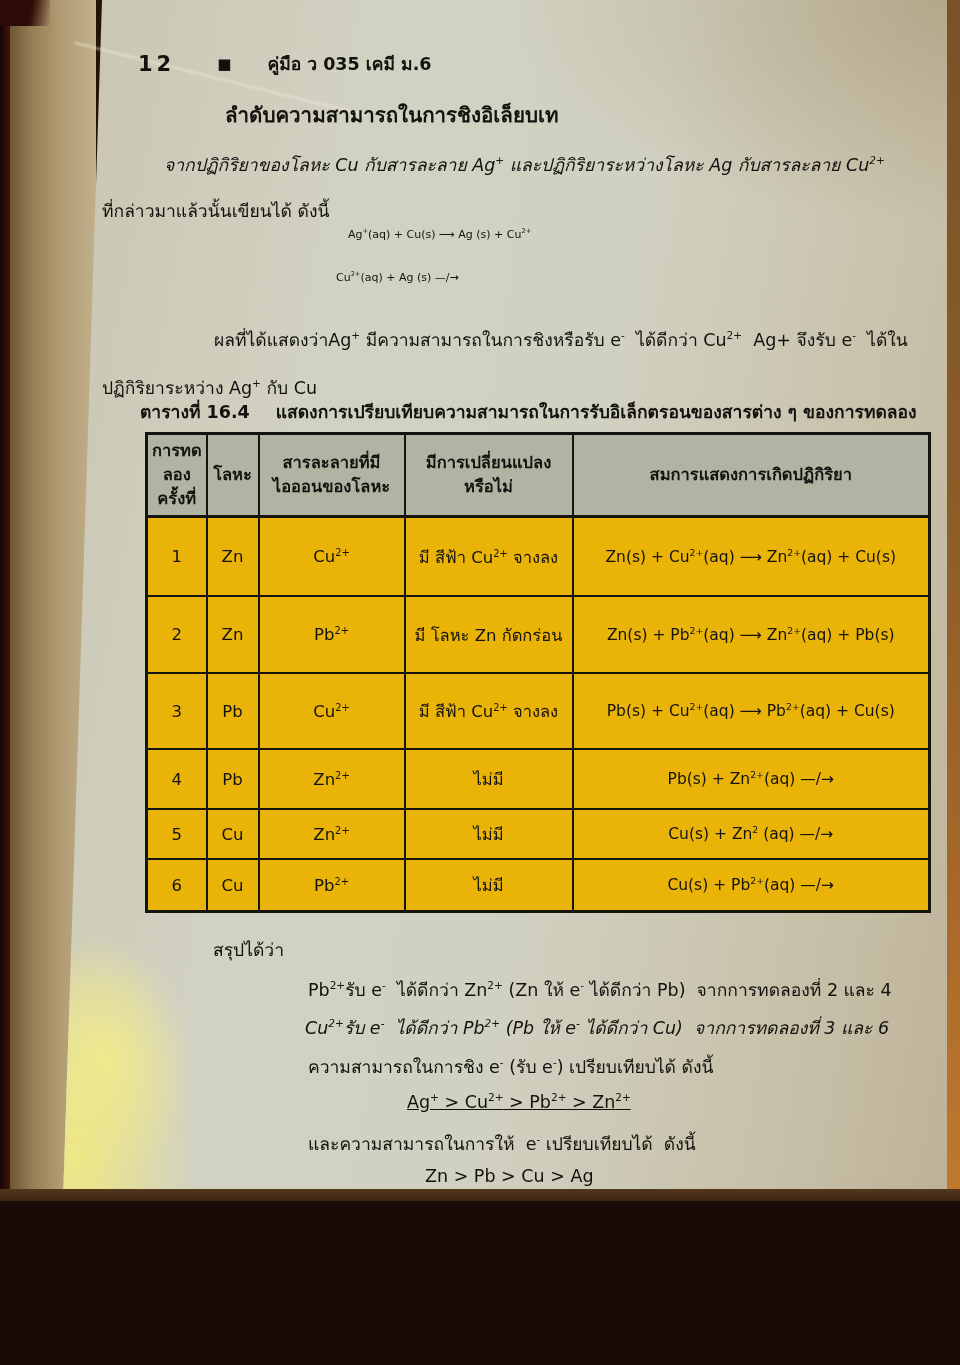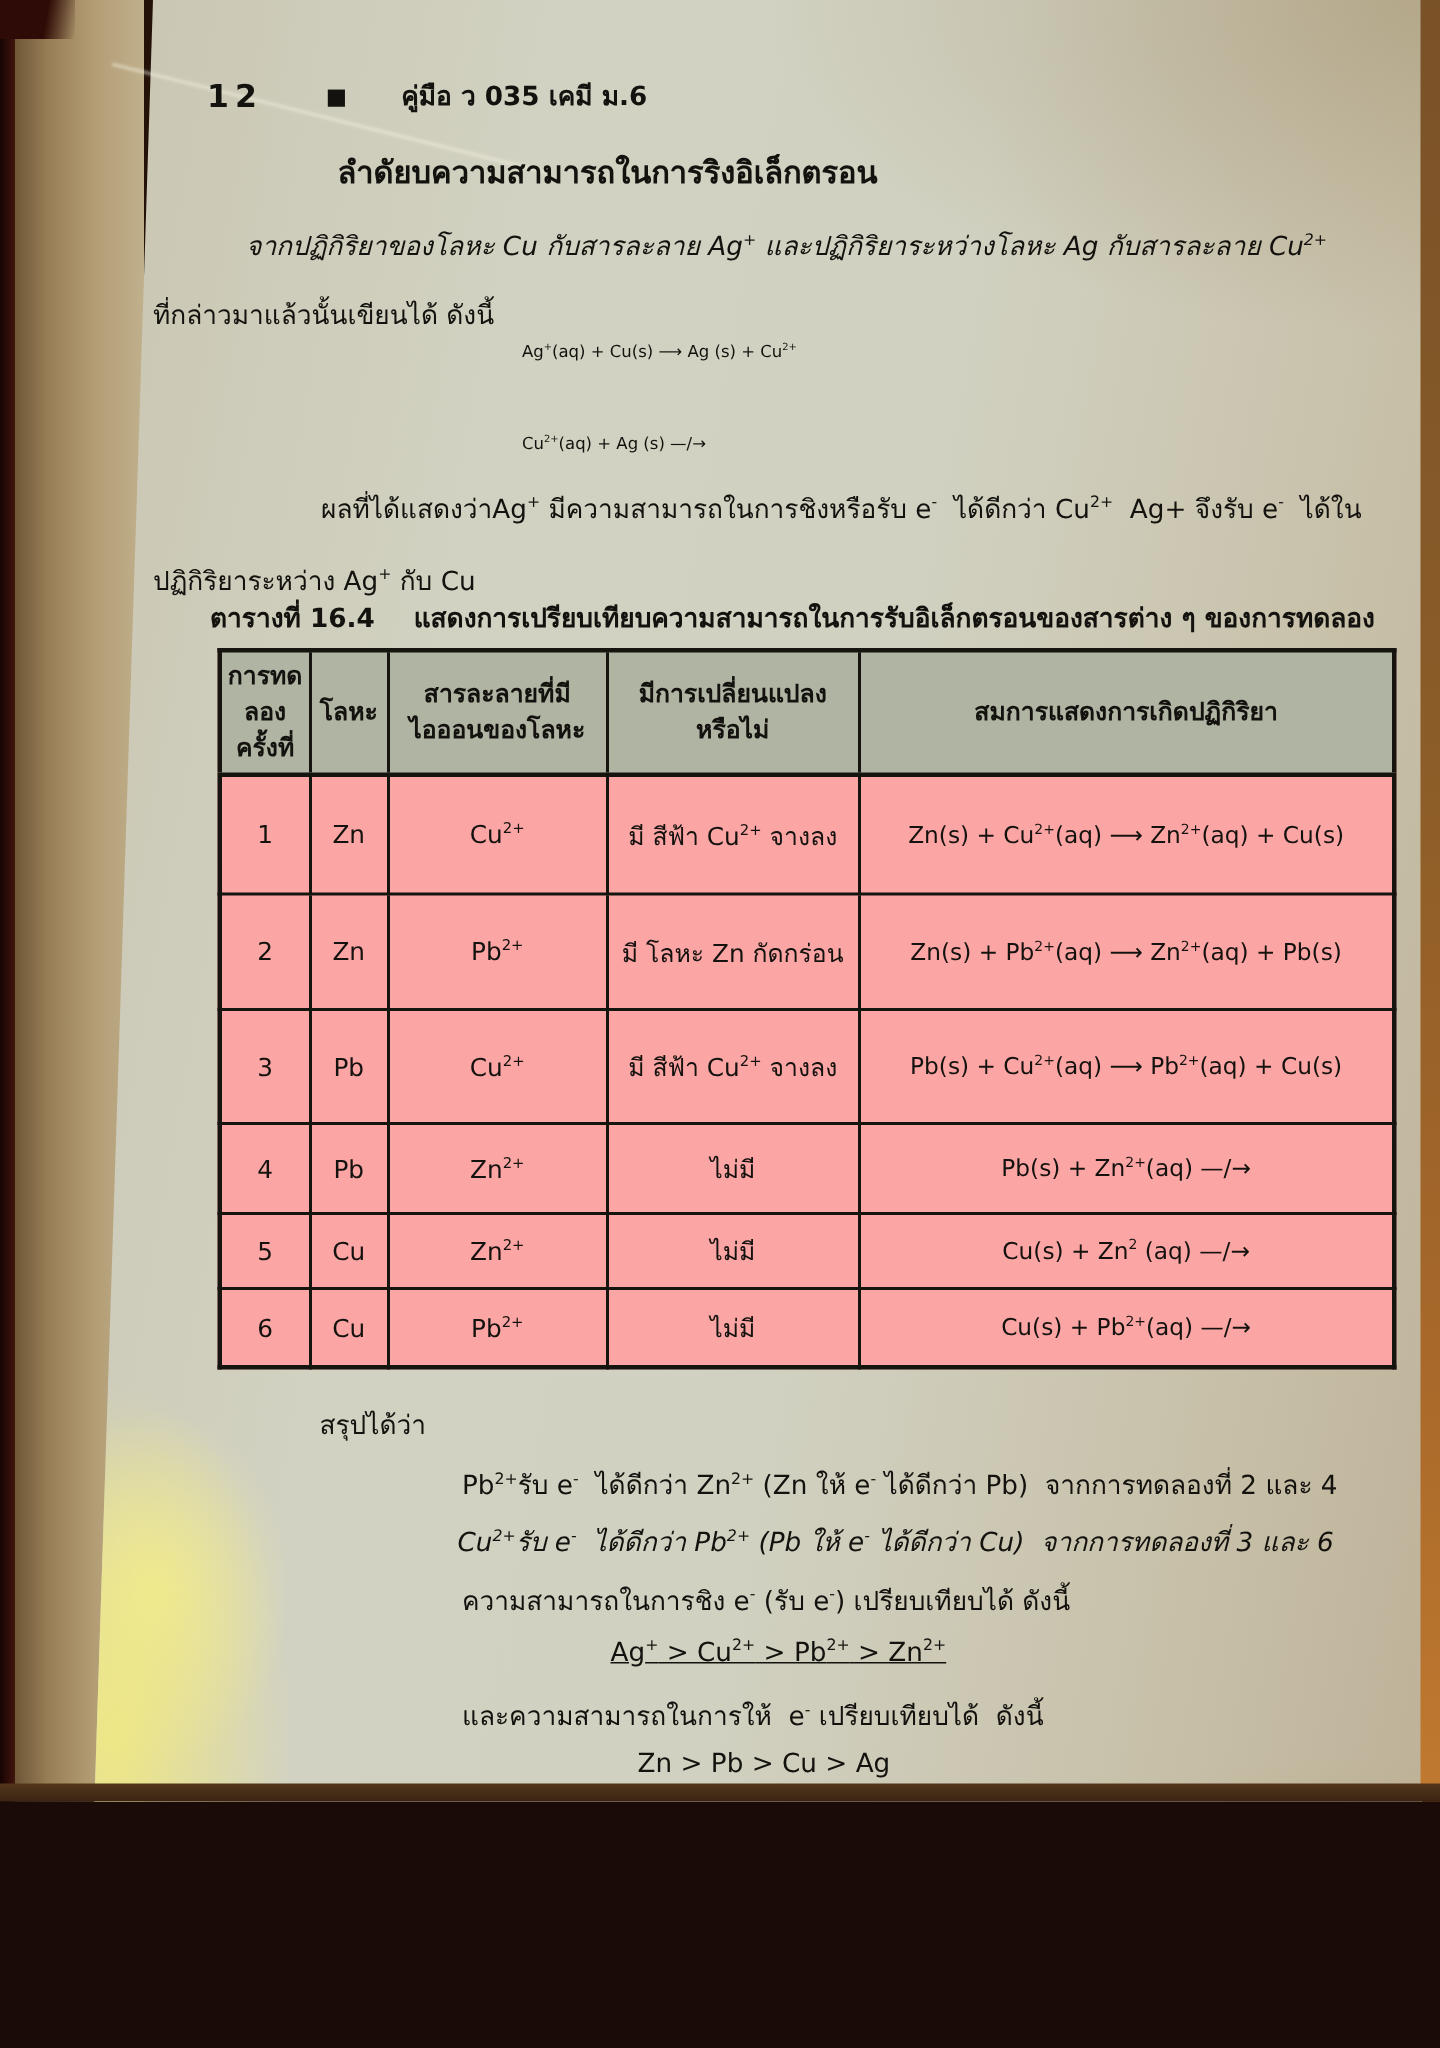--- a/index.html
+++ b/index.html
@@ -46,30 +46,30 @@
   .bullet { margin-left:42px; font-size:15px; }
   .hdr-title { margin-left:36px; font-size:17.5px; font-weight:bold; }
 
   .heading { left:225px; top:98px; font-size:20.5px; font-weight:bold; }
 
   .para { font-size:17.5px; }
   .para1 { left:102px; top:142px; width:832px; line-height:46px; }
   .para1 .l1 { padding-left:62px;font-style:italic; }
   .eq { font-size:11px; }
   .eq1 { left:348px; top:228px; }
-  .eq2 { left:348px; top:271px;margin-top:18px; }
+  .eq2 { left:336px; top:271px; }
   .para2 { left:102px; top:316px; width:834px; line-height:48px; }
   .para2 .l1 { padding-left:112px; }
 
   .caption { left:140px; top:398px; font-size:17.5px; font-weight:bold; }
   .caption .cap-text { font-weight:bold; margin-left:26px; }
 
   table.cmp { position:absolute; left:145px; top:432px; width:783px;
     border-collapse:collapse; table-layout:fixed;
-    border:3px solid #15140e; background:#fca5a5; font-size:16.5px; }
+    border:3px solid #15140e; background:#eab308; font-size:16.5px; }
   table.cmp th { background:#b0b4a3; border:2.5px solid #15140e; border-bottom:3px solid #15140e;
     font-weight:bold; white-space:pre-line; padding:4px 1px; font-size:16.5px; line-height:1.45; }
   table.cmp td { border:2px solid #15140e; text-align:center; padding:2px 3px; }
   td.eqcell { font-size:15.5px; }
   tr.r-tall { height:80px; } tr.r-tall2 { height:77px; } tr.r-tall3 { height:76px; }
   tr.r-mid { height:60px; } tr.r-short { height:50px; } tr.r-short2 { height:52px; }
 
   .sum { font-size:17.5px; }
 </style>
 </head>
@@ -86,21 +86,21 @@
   <div class="edge-bottom"></div>
 
   <div class="content">
 
     <div class="abs hdr">
       <span class="pagenum">12</span>
       <span class="bullet">■</span>
       <span class="hdr-title">คู่มือ ว 035 เคมี ม.6</span>
     </div>
 
-    <div class="abs heading">ลำดัยบความสามารถในการริงอิเล็กตรอน</div>
+    <div class="abs heading">ลำดับความสามารถในการชิงอิเล็ยบเท</div>
 
     <div class="abs para para1">
       <div class="l1 pre">จากปฏิกิริยาของโลหะ Cu กับสารละลาย Ag<sup>+</sup> และปฏิกิริยาระหว่างโลหะ Ag กับสารละลาย Cu<sup>2+</sup></div>
       <div class="l2 pre">ที่กล่าวมาแล้วนั้นเขียนได้ ดังนี้</div>
     </div>
 
     <div class="abs eq eq1 pre">Ag<sup>+</sup>(aq) + Cu(s) ⟶ Ag (s) + Cu<sup>2+</sup></div>
     <div class="abs eq eq2 pre">Cu<sup>2+</sup>(aq) + Ag (s) —/→</div>
 
     <div class="abs para para2">

